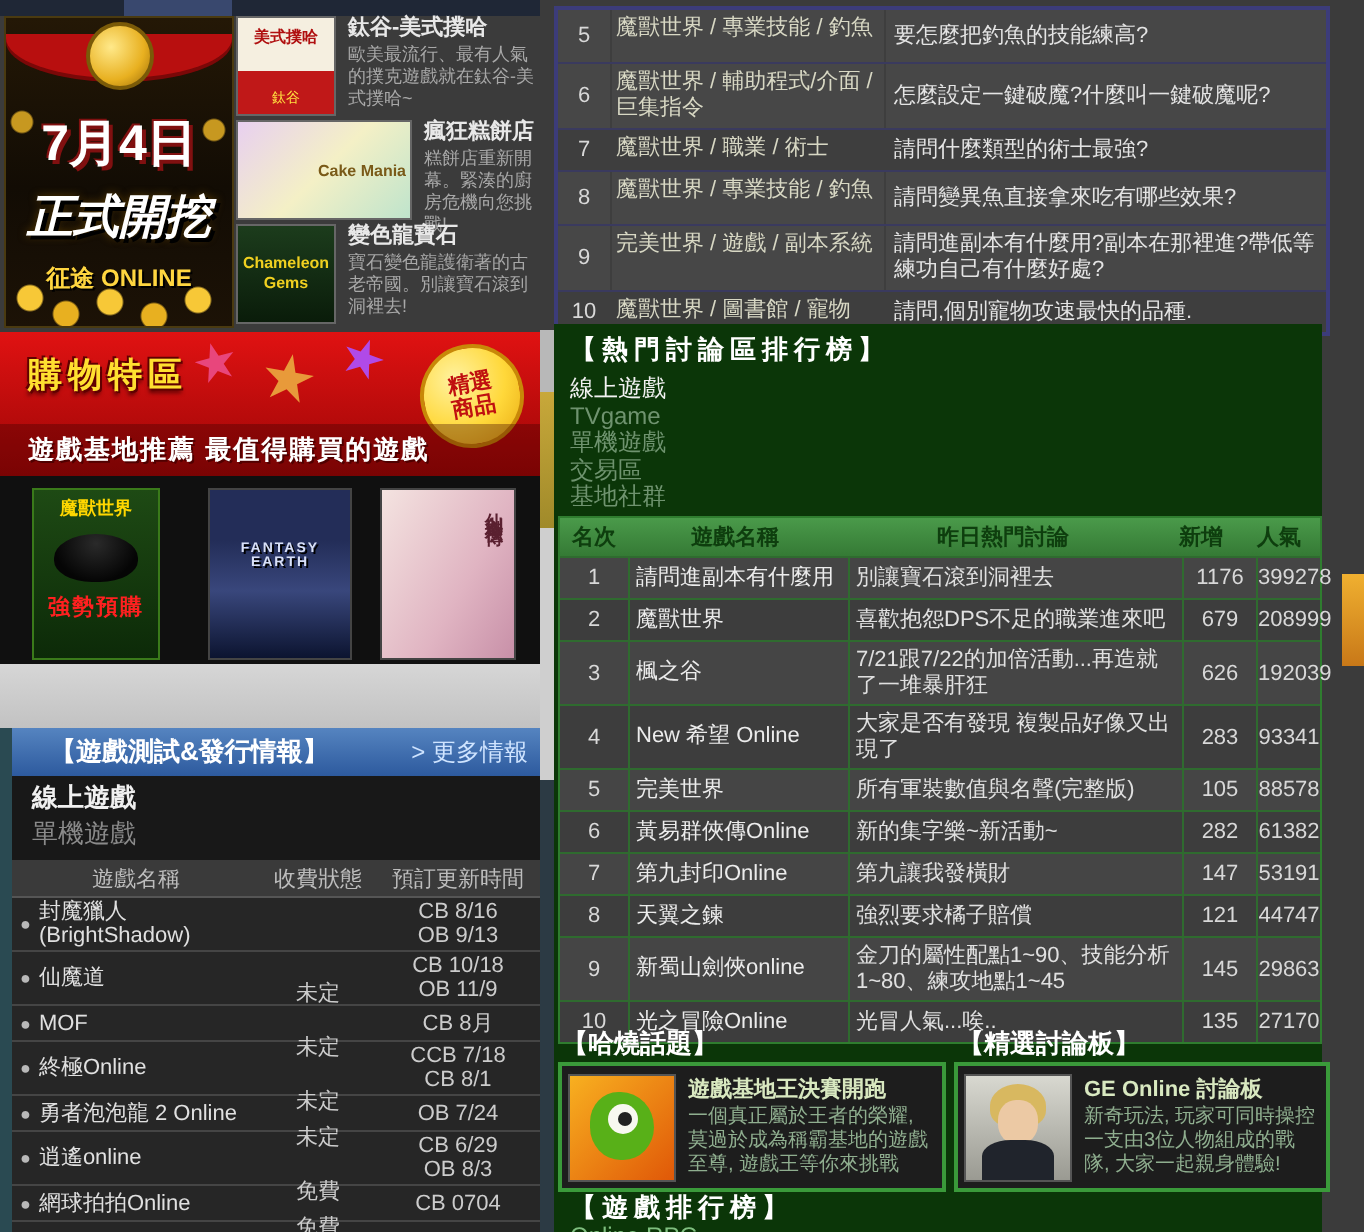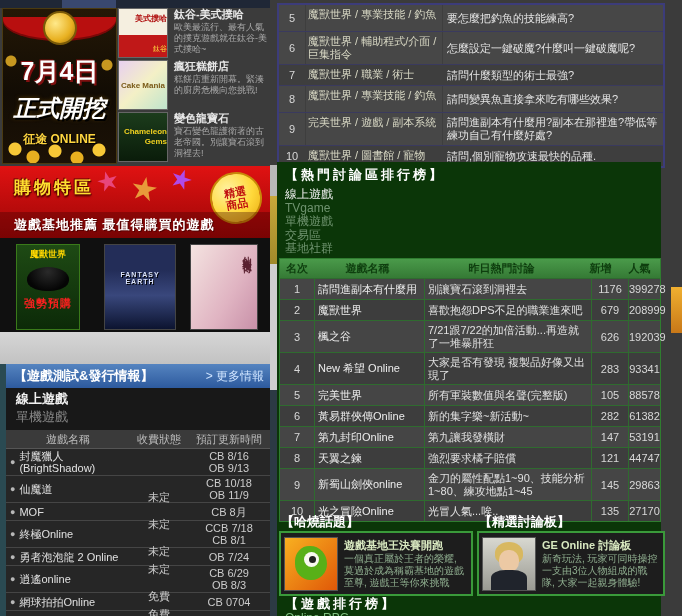--- a/index.html
+++ b/index.html
@@ -31,25 +31,25 @@
   .bigad-date{position:absolute;left:0;top:46px;width:100%;text-align:center;color:#fff;font-size:25px;font-weight:bold;
     text-shadow:2px 2px 0 #801010,-1px -1px 0 #801010;}
   .bigad-open{position:absolute;left:0;top:84px;width:100%;text-align:center;color:#fff;font-size:23px;font-weight:bold;
     font-style:italic;text-shadow:2px 2px 0 #000,0 0 4px #604000;}
   .bigad-brand{position:absolute;left:0;top:122px;width:100%;text-align:center;color:#ffd640;font-size:12px;
     font-weight:bold;text-shadow:1px 1px 0 #000;}
 
   
   .sidead{left:118px;width:152px;height:50px;display:flex;cursor:pointer;}
   .thumb{width:48px;height:48px;border:1px solid #666;flex:none;overflow:hidden;position:relative;
-    display:flex;align-items:center;justify-content:center;text-align:right;}
+    display:flex;align-items:center;justify-content:center;text-align:center;}
   .thumb1{background:linear-gradient(#f5efe0 55%,#c01818 55%);}
   .thumb1 .t-top{color:#b01010;font-size:8px;font-weight:bold;position:absolute;top:4px;left:0;width:100%;}
   .thumb1 .t-bot{color:#ffe040;font-size:7px;position:absolute;bottom:3px;left:0;width:100%;}
-  .thumb2{background:linear-gradient(135deg,#e8d0f0,#f4f0c6 50%,#bfe4cc);}
+  .thumb2{background:linear-gradient(135deg,#e8d0f0,#f4f0c6 50%,#bfe4cc);padding-left:38px;}
   .thumb2 span{color:#7a5a18;font-size:8px;font-weight:bold;}
   .thumb3{background:linear-gradient(#1c3c1c,#0a1c0a);}
   .thumb3 span{color:#f0d020;font-size:8px;font-weight:bold;line-height:10px;}
   .adtext{margin-left:6px;width:98px;}
   .adtitle{color:#e8e8e8;font-size:11px;font-weight:bold;line-height:13px;}
   .adbody{color:#a8a8a8;font-size:9px;line-height:11px;margin-top:1px;}
 
   
   .shop{left:0;top:166px;width:270px;height:72px;background:linear-gradient(#e01212,#9c0606);overflow:hidden;cursor:pointer;}
   .shop-title{position:absolute;left:14px;top:10px;color:#ffe030;font-size:17px;font-weight:bold;letter-spacing:3px;
@@ -78,21 +78,21 @@
   .p3{left:190px;width:66px;background:linear-gradient(120deg,#f4e3e0,#e0b4c2 60%,#c890a8);}
   .p3 .pt{position:absolute;right:4px;top:4px;writing-mode:vertical-rl;color:#5a2030;font-size:9px;font-weight:bold;
     letter-spacing:2px;}
 
   .graystrip{left:0;top:332px;width:270px;height:32px;background:linear-gradient(#d6d6d6,#c2c2c2);}
   .lefttealedge{left:0;top:364px;width:6px;height:252px;background:#2a4a52;}
 
   
   .ti-header{left:6px;top:364px;width:264px;height:24px;background:linear-gradient(#5584c0,#2d5a9e);
     display:flex;align-items:center;justify-content:space-between;}
-  .ti-header .h{color:#fff;font-size:13px;font-weight:bold;margin-left:8px;}
+  .ti-header .h{color:#fff;font-size:13px;font-weight:bold;margin-left:19px;}
   .ti-header .m{color:#cfe4ff;font-size:12px;margin-right:6px;cursor:pointer;}
   .ti-body{left:6px;top:388px;width:264px;height:228px;background:#181818;}
   .ti-link1{left:16px;top:390px;color:#f0f0f0;font-size:13px;font-weight:bold;cursor:pointer;}
   .ti-link2{left:16px;top:408px;color:#8a8a8a;font-size:13px;cursor:pointer;}
   .ti-table{left:6px;top:430px;width:264px;}
   .ti-hrow{display:flex;height:18px;background:#3a3a3a;border-bottom:1px solid #555;}
   .ti-hrow div{color:#bdbdbd;font-size:11px;display:flex;align-items:center;justify-content:center;}
   .trow{display:flex;background:#262626;border-bottom:1px solid #454545;}
   .tc-name{width:120px;display:flex;align-items:center;padding-left:4px;cursor:pointer;}
   .tc-stat{width:58px;display:flex;align-items:center;justify-content:center;margin-top:48px;}

